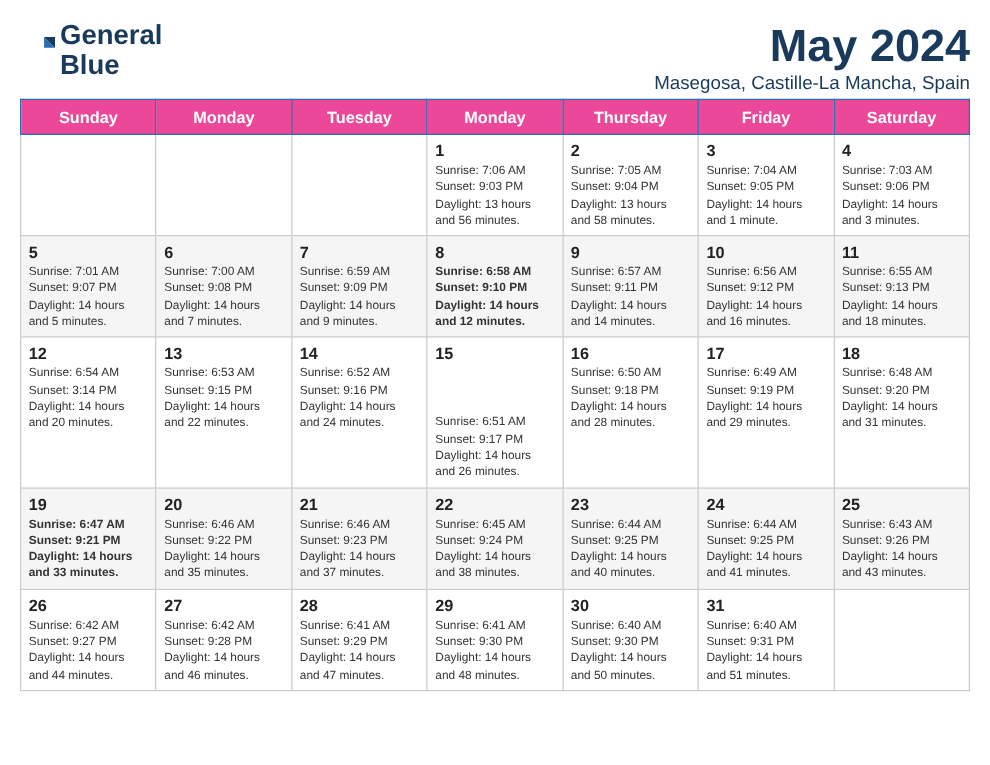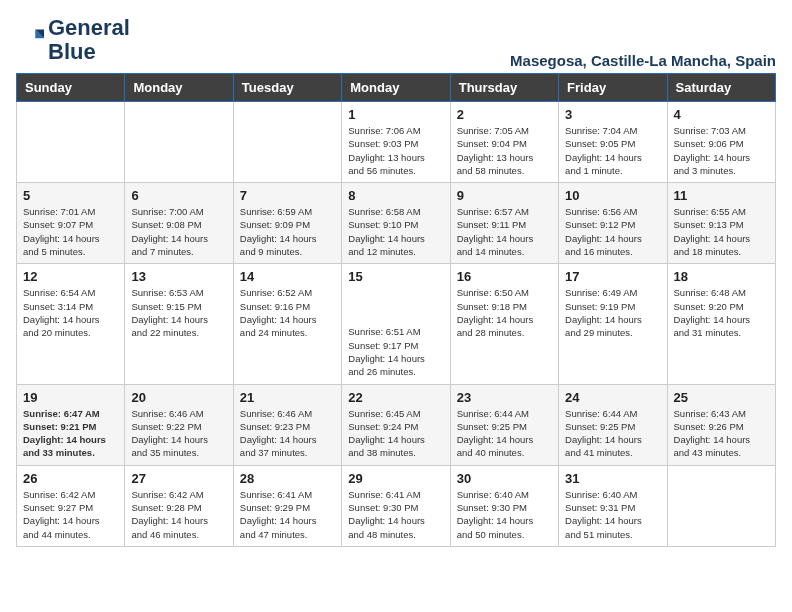--- a/index.html
+++ b/index.html
@@ -35,35 +35,34 @@
     .title-block {
       text-align: right;
     }
     .month-title {
       font-size: 36px;
       font-weight: bold;
       color: #1a3a5c;
     }
     .location-title {
       font-size: 15px;
-      font-weight: bold;
+      font-weight: normal;
       color: #1a3a5c;
-      margin-top: 36px;
     }
     .calendar {
       width: 100%;
       border-collapse: collapse;
       border: 1px solid #ccc;
     }
     .calendar th {
-      background: #404040;
+      background: #ec4899;
       color: #fff;
       font-size: 13px;
       font-weight: bold;
-      text-align: left;
+      text-align: center;
       padding: 6px 8px;
       border: 1px solid #2a6db5;
     }
     .calendar td {
       vertical-align: top;
       border: 1px solid #ccc;
       padding: 5px 6px;
       width: 108px;
       min-height: 80px;
       background: #fff;
@@ -95,20 +94,21 @@
     <svg class="logo-icon" viewBox="0 0 32 32">
       <polygon points="22,4 32,14 22,14" fill="#2a6db5"></polygon>
       <polygon points="22,4 32,4 32,14" fill="#1a3a5c"></polygon>
     </svg>
     <div class="logo-text">
       <div>General</div>
       <div>Blue</div>
     </div>
   </div>
   <div class="title-block">
+    <div class="month-title">May 2024</div>
     <div class="location-title">Masegosa, Castille-La Mancha, Spain</div>
   </div>
 </div>
 
 <table class="calendar">
   <thead>
     <tr>
     <th>Sunday</th>
         <th>Monday</th>
         <th>Tuesday</th>
@@ -169,21 +169,21 @@
         </td>
         <td>
           <span class="day-num">7</span>
           <div class="day-info" style="white-space: pre-line;">Sunrise: 6:59 AM
 Sunset: 9:09 PM
 Daylight: 14 hours
 and 9 minutes.</div>
         </td>
         <td>
           <span class="day-num">8</span>
-          <div class="day-info" style="white-space: pre-line;">Sunrise: 6:58 AM
+          <div class="day-info" style="white-space: pre-line; font-weight: bold;">Sunrise: 6:58 AM
 Sunset: 9:10 PM
 Daylight: 14 hours
 and 12 minutes.</div>
         </td>
         <td>
           <span class="day-num">9</span>
           <div class="day-info" style="white-space: pre-line;">Sunrise: 6:57 AM
 Sunset: 9:11 PM
 Daylight: 14 hours
 and 14 minutes.</div>

